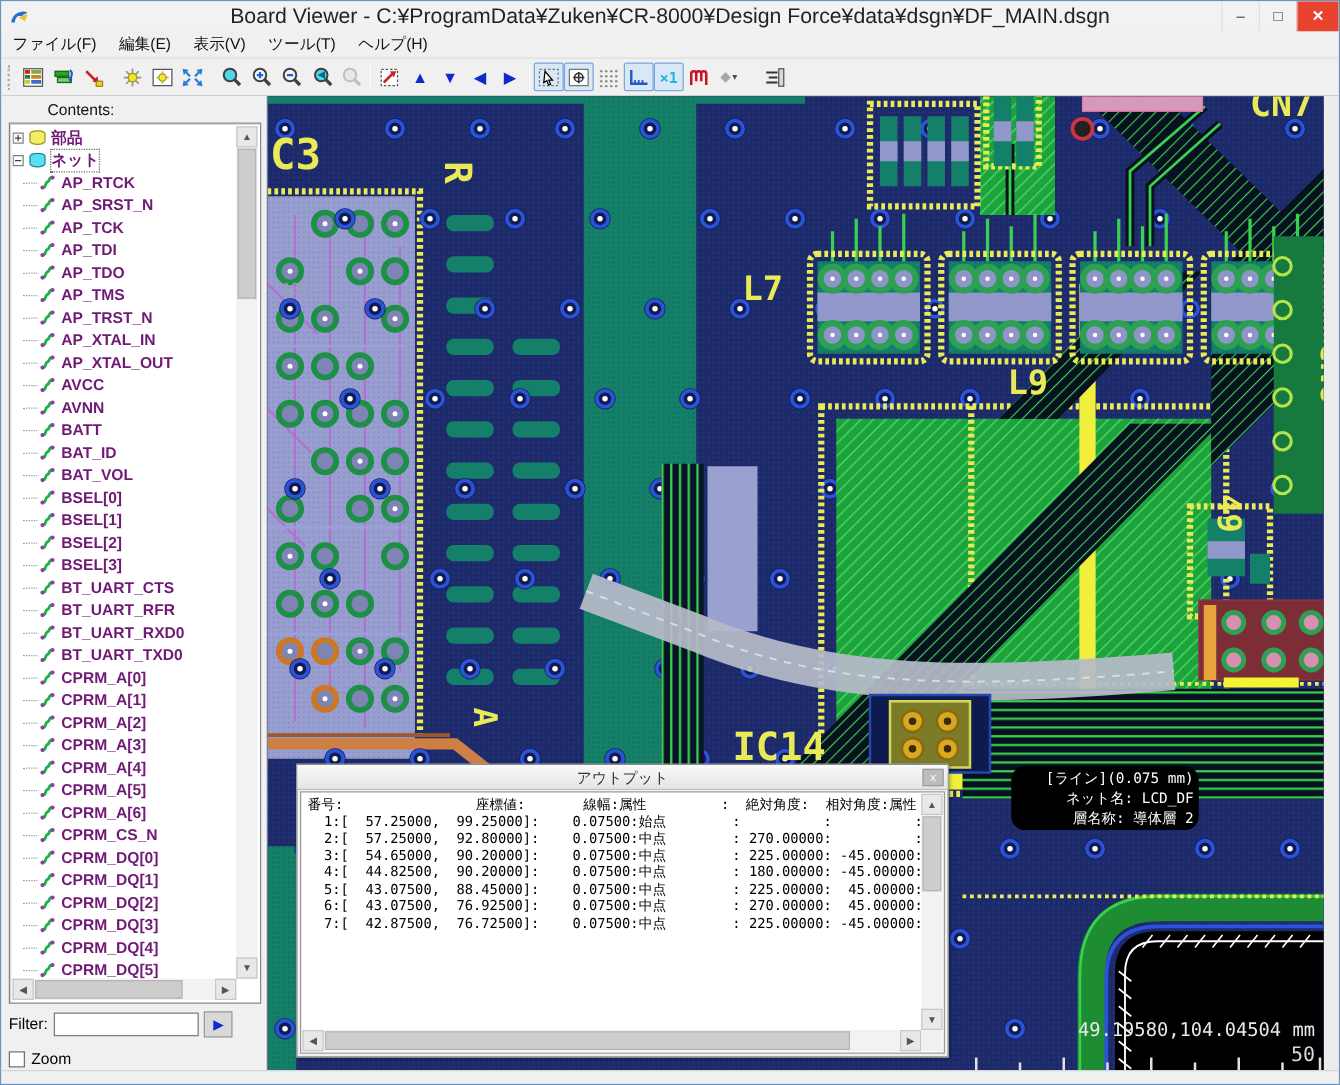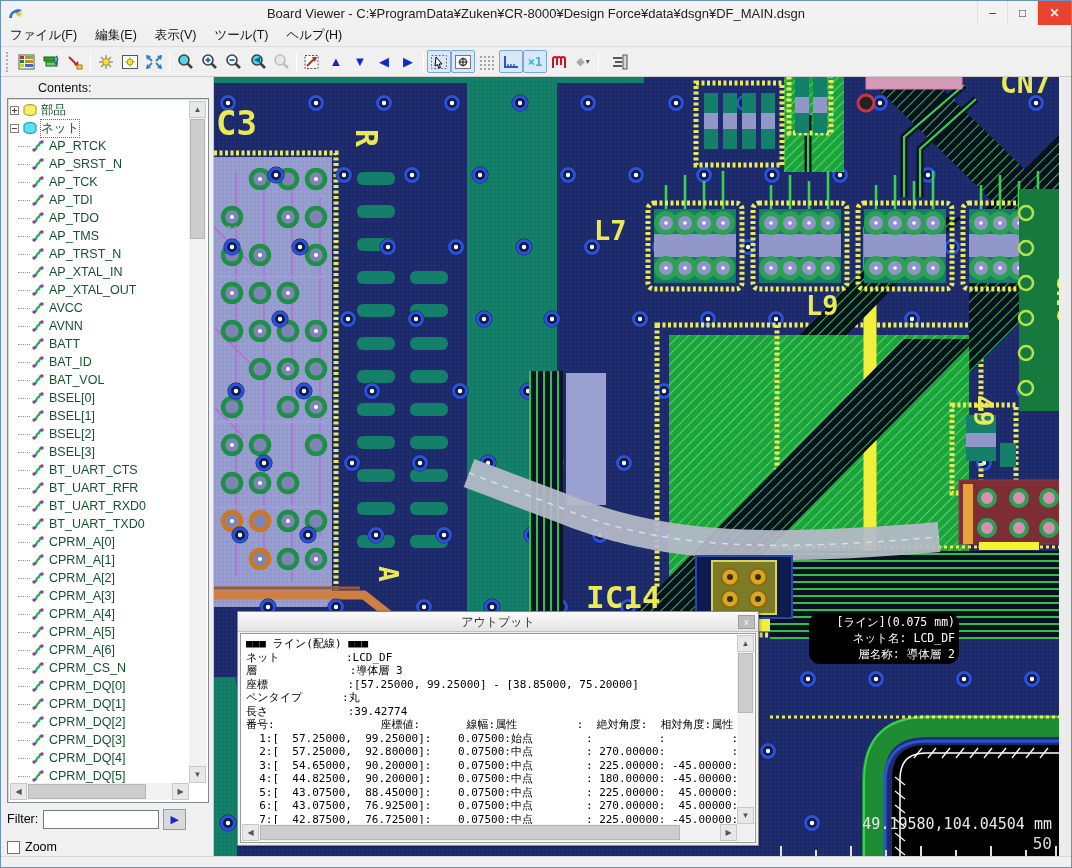--- a/index.html
+++ b/index.html
@@ -2,21 +2,21 @@
 <html><head>
 <meta charset="utf-8">
 <style>
   * { margin:0; padding:0; box-sizing:border-box; }
   html,body { width:1072px; height:868px; background:#d8d8d8; font-family:"Liberation Sans", sans-serif; }
   .window { position:relative; width:1072px; height:868px; background:#ececec; border:1px solid #6b93bf; overflow:hidden; }
 
   
   .titlebar { position:absolute; top:0; left:0; right:0; height:24px; background:#f2f2f2; display:flex; align-items:center; }
   .app-icon { width:18px; height:16px; margin-left:6px; }
-  .title-text { position:absolute; left:0; right:0; text-align:center; font-size:13px; color:#222; pointer-events:none; }
+  .title-text { position:absolute; left:0; right:0; text-align:center; font-size:17px; color:#222; pointer-events:none; }
   .win-btns { margin-left:auto; display:flex; height:100%; align-items:stretch; z-index:2; }
   .win-btn { width:30px; display:flex; align-items:center; justify-content:center; font-size:12px; color:#333; border-left:1px solid #e0e0e0; }
   .win-btn.close { background:#e8432f; color:#fff; font-weight:bold; width:34px; }
 
   
   .menubar { position:absolute; top:24px; left:0; right:0; height:22px; background:#f0f0f0; border-bottom:1px solid #dcdcdc; display:flex; align-items:center; }
   .menu-item { font-size:12.5px; color:#111; padding:3px 9px; }
 
   
   .toolbar { position:absolute; top:46px; left:0; right:0; height:30px; background:#f0f0f0; border-bottom:1px solid #cfcfcf; display:flex; align-items:center; padding-left:2px; }
@@ -40,21 +40,21 @@
   .contents-label { font-size:12.5px; color:#111; padding:2px 0 3px 2px;margin-left:29px; }
   .treebox { position:relative; flex:1; background:#fff; border:1px solid #828790; box-shadow:inset 1px 1px 0 #d8d8d8; overflow:hidden; }
   .tree { position:absolute; top:2px; left:2px; right:19px; bottom:19px; overflow:hidden; font-size:12.5px; }
   .tnode { display:flex; align-items:center; height:18px; white-space:nowrap; }
   .tnode .indent1 { width:8px; }
   .joint { width:12px; height:1px; border-top:1px dotted #9a9a9a; margin-right:1px; }
   .exp { width:9px; height:9px; border:1px solid #808080; background:#fff; position:relative; margin-right:4px; flex:none; }
   .exp::before, .exp.minus::before { content:""; position:absolute; left:1px; right:1px; top:3px; height:1px; background:#404040; }
   .exp.plus::after { content:""; position:absolute; top:1px; bottom:1px; left:3px; width:1px; background:#404040; }
   .tico { width:14px; height:13px; margin-right:4px; flex:none; }
-  .tlabel { color:#14532d; }
+  .tlabel { color:#701a75;font-weight:bold; }
   .tlabel.sel { outline:1px dotted #707070; }
   .net-ic { width:14px; height:14px; margin-right:4px; flex:none; }
 
   
   .vsb { position:absolute; top:2px; right:2px; bottom:19px; width:17px; background:#f2f2f2; }
   .hsb { position:absolute; left:2px; right:19px; bottom:2px; height:17px; background:#f2f2f2; }
   .sb-btn { position:absolute; width:17px; height:17px; background:#e8e8e8; border:1px solid #c8c8c8; color:#555; font-size:8px; display:flex; align-items:center; justify-content:center; }
   .vsb .up { top:0; left:0; } .vsb .down { bottom:0; left:0; }
   .hsb .left { left:0; top:0; } .hsb .right { right:0; top:0; }
   .sb-thumb { position:absolute; background:#cdcdcd; border:1px solid #b5b5b5; }
@@ -1438,27 +1438,20 @@
         <div>層名称: 導体層 2</div>
       </div>
 
       <div class="outpanel">
         <div class="ptitle">
           <span>アウトプット</span>
           <div class="pclose">x</div>
         </div>
         <div class="pbody">
           <div class="ptext">
-            <pre>■■■ ライン(配線) ■■■
-ネット          :LCD_DF
-層              :導体層 3
-座標            :[57.25000, 99.25000] - [38.85000, 75.20000]
-ペンタイプ      :丸
-長さ            :39.42774
-</pre>
             <pre>番号:                座標値:       線幅:属性         :  絶対角度:  相対角度:属性</pre>
             <pre>  1:[  57.25000,  99.25000]:    0.07500:始点        :          :          :
   2:[  57.25000,  92.80000]:    0.07500:中点        : 270.00000:          :
   3:[  54.65000,  90.20000]:    0.07500:中点        : 225.00000: -45.00000:
   4:[  44.82500,  90.20000]:    0.07500:中点        : 180.00000: -45.00000:
   5:[  43.07500,  88.45000]:    0.07500:中点        : 225.00000:  45.00000:
   6:[  43.07500,  76.92500]:    0.07500:中点        : 270.00000:  45.00000:
   7:[  42.87500,  76.72500]:    0.07500:中点        : 225.00000: -45.00000:</pre>
           </div>
           <div class="pvsb">

